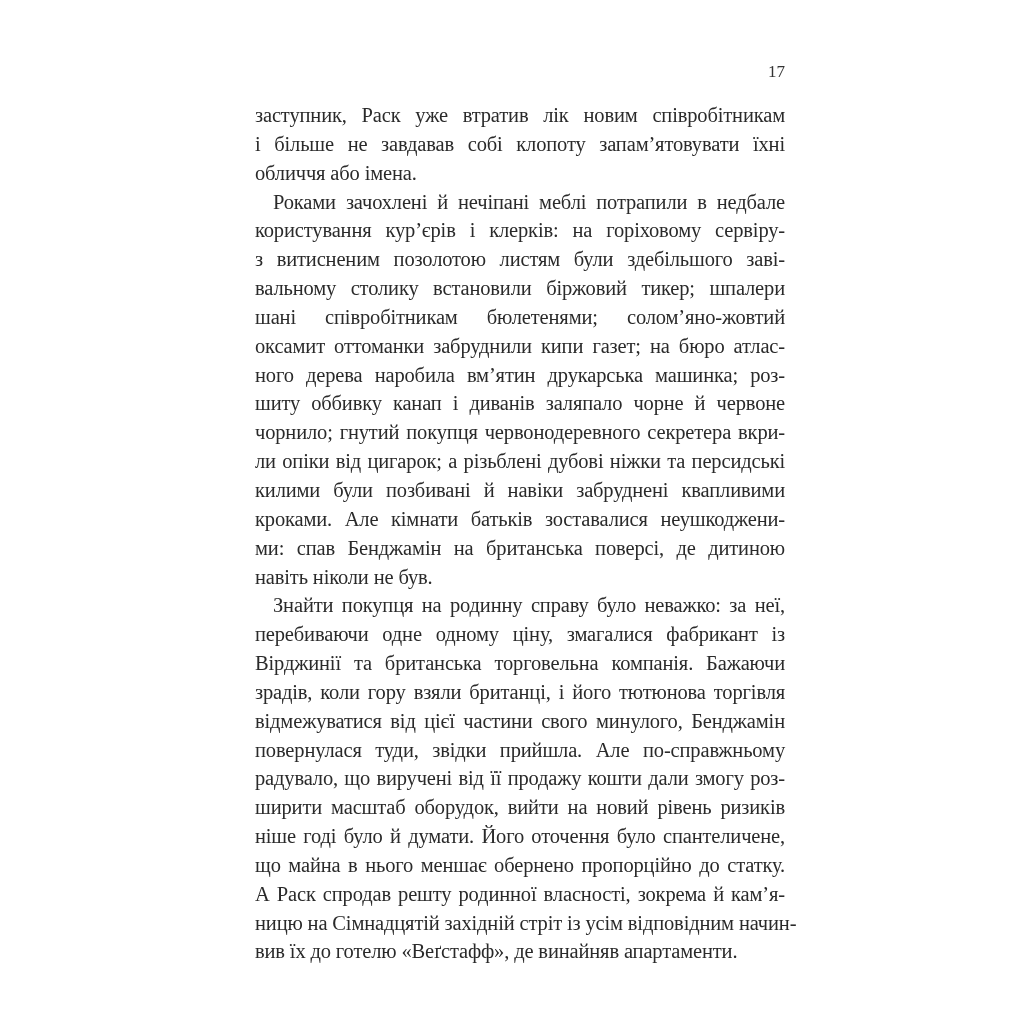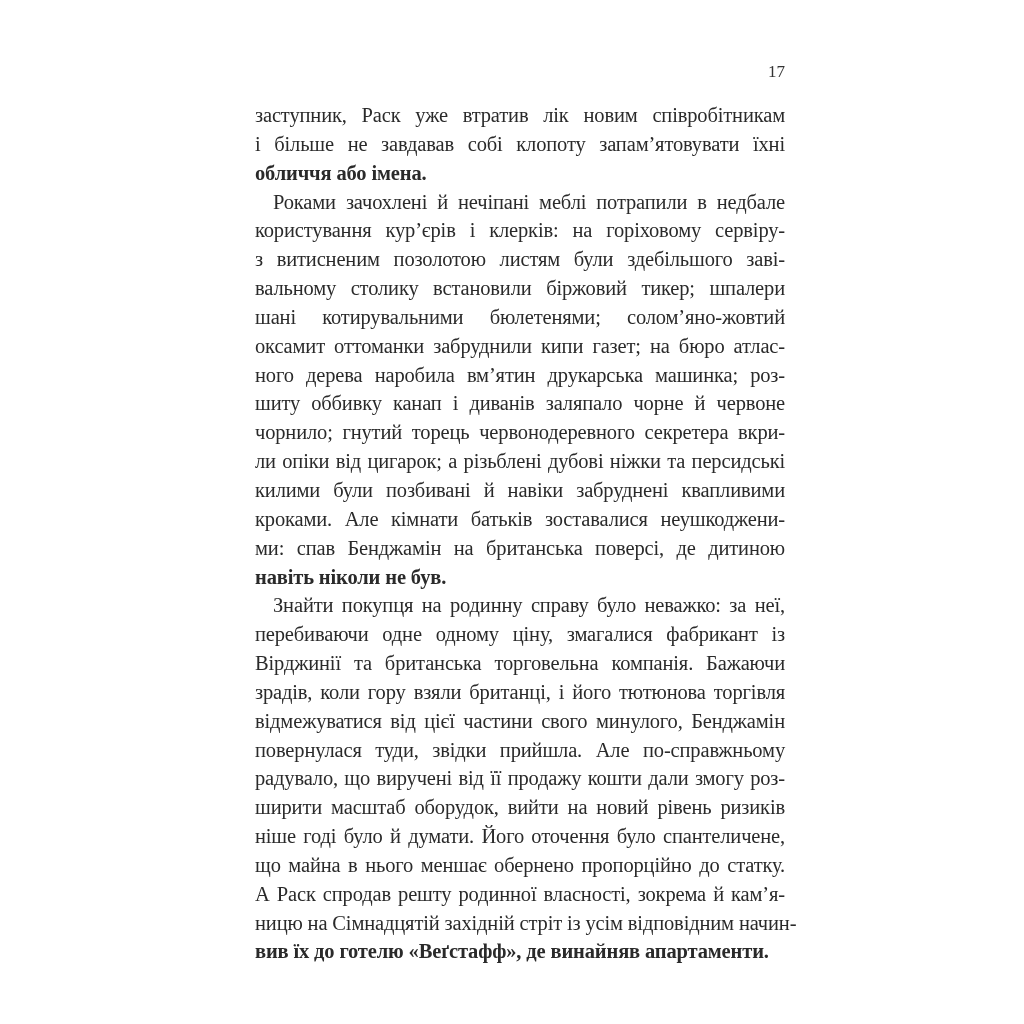--- a/index.html
+++ b/index.html
@@ -41,21 +41,20 @@
       line-height: 28.85px;
       font-size: 20.5px;
       white-space: nowrap;
       text-align: justify;
       text-align-last: justify;
       letter-spacing: -0.15px;
     }
     .line.last {
       text-align: left;
       text-align-last: left;
-      font-weight: bold;
     }
     .line.indent {
       padding-left: 18px;
       box-sizing: border-box;
     }
   </style>
 </head>
 <body>
 
 <div class="page">
@@ -67,25 +66,25 @@
       <span class="line">заступник, Раск уже втратив лік новим співробітникам</span>
       <span class="line">і більше не завдавав собі клопоту запам’ятовувати їхні</span>
       <span class="line last">обличчя або імена.</span>
     </div>
 
     <div>
       <span class="line indent">Роками зачохлені й нечіпані меблі потрапили в недбале</span>
       <span class="line">користування кур’єрів і клерків: на горіховому сервіру-</span>
       <span class="line">з витисненим позолотою листям були здебільшого заві-</span>
       <span class="line">вальному столику встановили біржовий тикер; шпалери</span>
-      <span class="line">шані котирувальними бюлетенями; солом’яно-жовтий</span>
+      <span class="line">шані співробітникам бюлетенями; солом’яно-жовтий</span>
       <span class="line">оксамит оттоманки забруднили кипи газет; на бюро атлас-</span>
       <span class="line">ного дерева наробила вм’ятин друкарська машинка; роз-</span>
       <span class="line">шиту оббивку канап і диванів заляпало чорне й червоне</span>
-      <span class="line">чорнило; гнутий торець червонодеревного секретера вкри-</span>
+      <span class="line">чорнило; гнутий покупця червонодеревного секретера вкри-</span>
       <span class="line">ли опіки від цигарок; а різьблені дубові ніжки та перcидські</span>
       <span class="line">килими були позбивані й навіки забруднені квапливими</span>
       <span class="line">кроками. Але кімнати батьків зоставалися неушкоджени-</span>
       <span class="line">ми: спав Бенджамін на британська поверсі, де дитиною</span>
       <span class="line last">навіть ніколи не був.</span>
     </div>
 
     <div>
       <span class="line indent">Знайти покупця на родинну справу було неважко: за неї,</span>
       <span class="line">перебиваючи одне одному ціну, змагалися фабрикант із</span>

